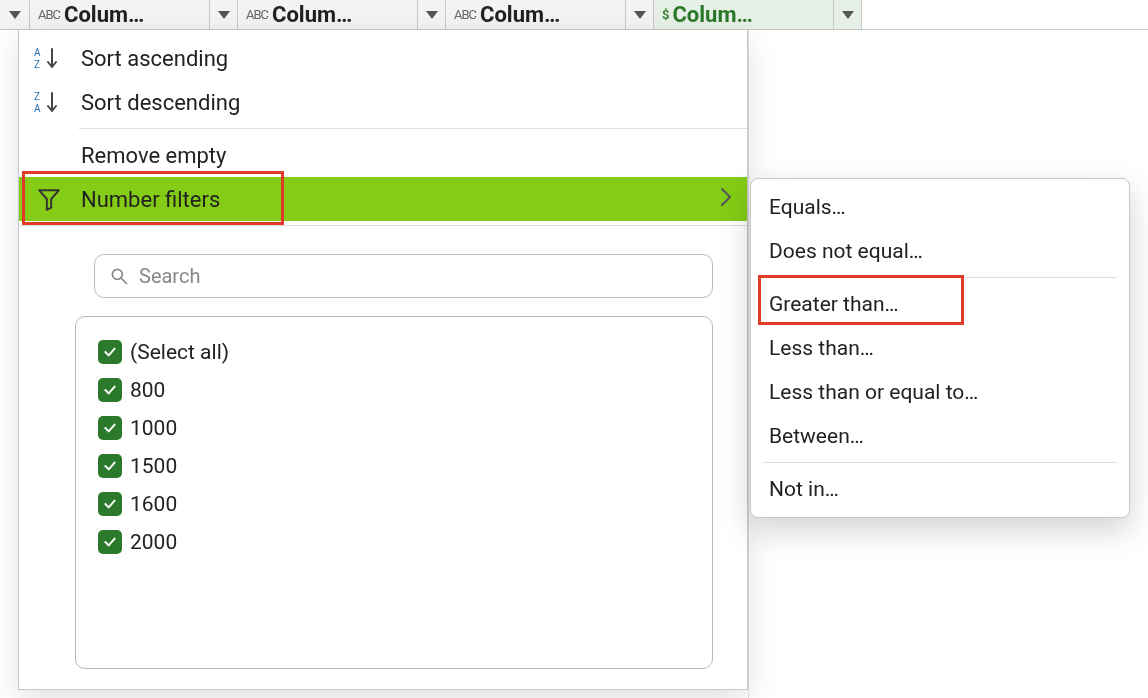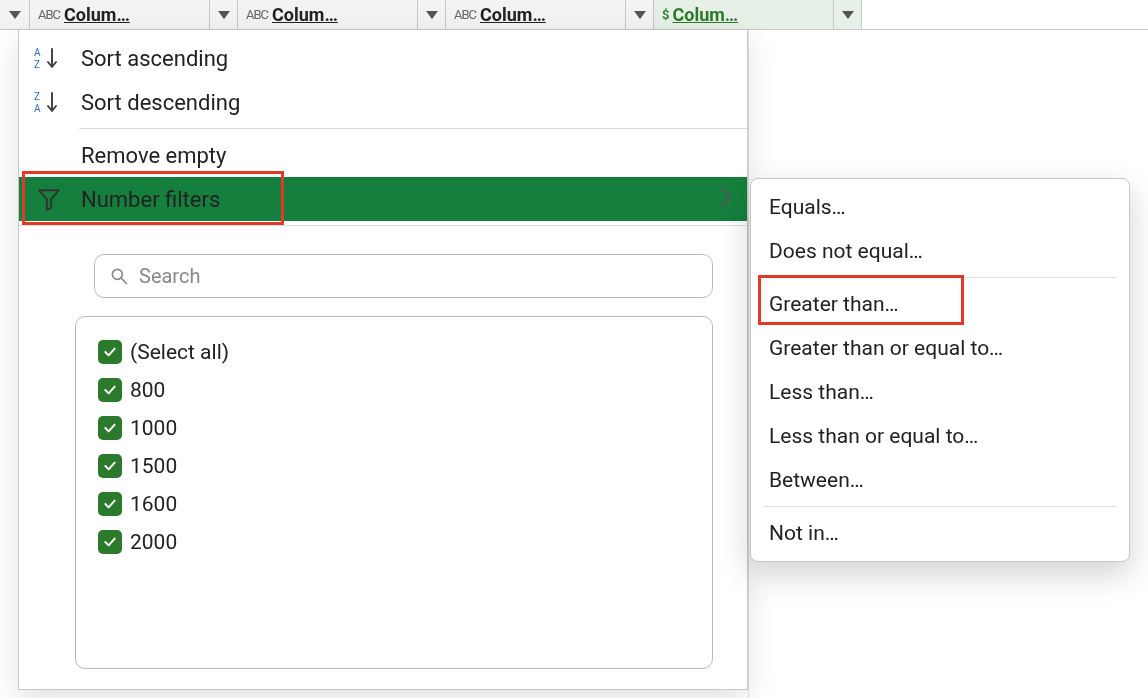--- a/index.html
+++ b/index.html
@@ -46,25 +46,24 @@
       background: #e6f0e6;
     }
     .col-type {
       font-size: 13px;
       color: #666;
       letter-spacing: -1px;
       flex: 0 0 auto;
     }
     .col-label {
       font-weight: 700;
-      font-size: 18px;
+      font-size: 22px;
       overflow: hidden;
       text-overflow: ellipsis;
       flex: 1;
-      text-decoration: underline;
     }
     .col-dd {
       width: 28px;
       display: flex;
       align-items: center;
       justify-content: center;
       border-right: 1px solid #c7c7c7;
       background: #f3f3f3;
     }
     .col-dd.selected { background: #e6f0e6; }
@@ -100,21 +99,21 @@
     .menu-item .label {
       flex: 1;
       font-size: 22px;
     }
     .menu-sep {
       height: 1px;
       background: #ddd;
       margin: 4px 0 4px 60px;
     }
     .menu-item.highlight {
-      background: #15803d;
+      background: #84cc16;
     }
     .menu-item .chev-r {
       color: #555;
     }
     .highlight-box {
       position: absolute;
       border: 3px solid #e03a28;
       pointer-events: none;
     }
     .hl-numfilters {
@@ -363,23 +362,20 @@
       <span>Equals…</span>
     </div>
   <div class="sitem">
       <span>Does not equal…</span>
     </div>
   <div class="ssep"></div>
   <div class="sitem">
       <span>Greater than…</span>
     </div>
   <div class="sitem">
-      <span>Greater than or equal to…</span>
-    </div>
-  <div class="sitem">
       <span>Less than…</span>
     </div>
   <div class="sitem">
       <span>Less than or equal to…</span>
     </div>
   <div class="sitem">
       <span>Between…</span>
     </div>
   <div class="ssep"></div>
   <div class="sitem">

